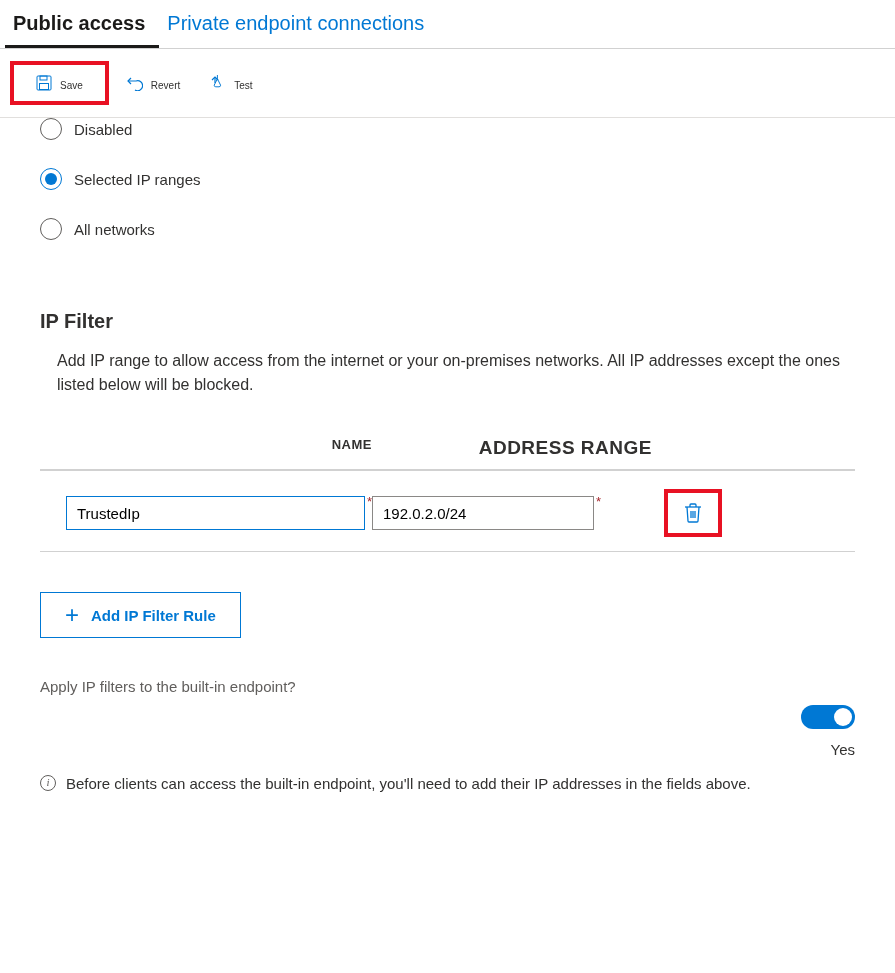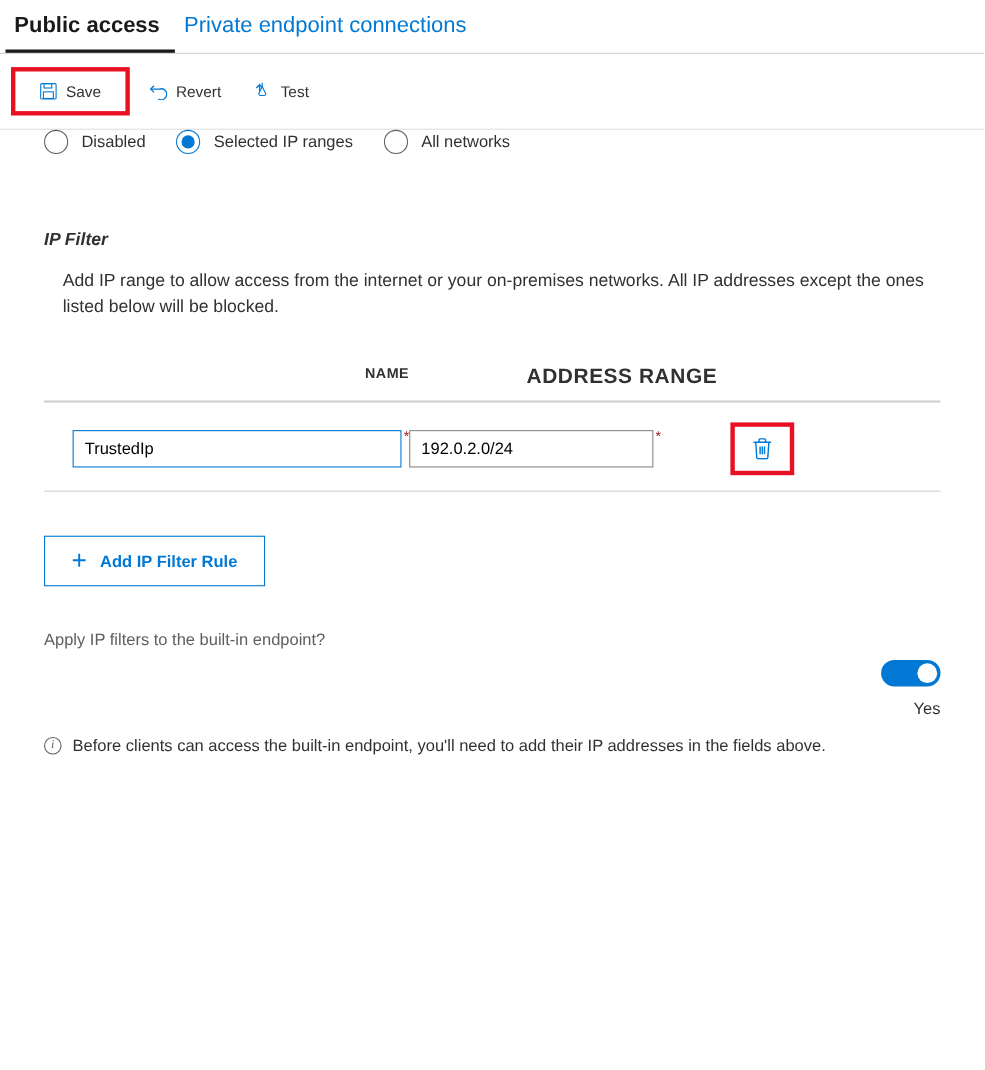--- a/index.html
+++ b/index.html
@@ -33,41 +33,41 @@
     align-items: center;
     padding: 12px 10px;
     gap: 6px;
     border-bottom: 1px solid #e1dfdd;
   }
   .toolbar-btn {
     display: flex;
     align-items: flex-end;
     gap: 8px;
     padding: 6px 12px;
-    font-size: 14px;
+    font-size: 10px;
     color: #323130;
     cursor: pointer;
     background: none;
     border: none;
   }
   .toolbar-btn svg { width: 16px; height: 16px; }
   .highlight-save {
     border: 4px solid #e81123;
     padding: 4px 10px;
   }
   .section {
     padding: 0 40px;
   }
   .access-label {
     color: #605e5c;
     font-size: 15px;
     margin-top: 58px;
     margin-bottom: 18px;
   }
-  .radio-group { display: flex; flex-direction: row; gap: 28px; }
+  .radio-group { display: flex; flex-direction: column; gap: 28px; }
   .radio-item {
     display: flex;
     align-items: center;
     gap: 12px;
     cursor: pointer;
   }
   .radio {
     width: 22px; height: 22px;
     border: 1px solid #605e5c;
     border-radius: 50%;
@@ -76,25 +76,24 @@
     justify-content: center;
   }
   .radio.selected { border-color: #0078d4; }
   .radio-dot {
     width: 12px; height: 12px;
     border-radius: 50%;
     background: #0078d4;
   }
   .radio-label { font-size: 15px; color: #323130; }
   .h2 {
-    font-size: 16px;
+    font-size: 20px;
     font-weight: 600;
     margin-top: 70px;
     margin-bottom: 16px;
-    font-style: italic;
   }
   .desc {
     font-size: 16px;
     color: #323130;
     line-height: 1.5;
     margin-bottom: 40px;
     margin-left: 17px;
   }
   .table-header {
     display: flex;

